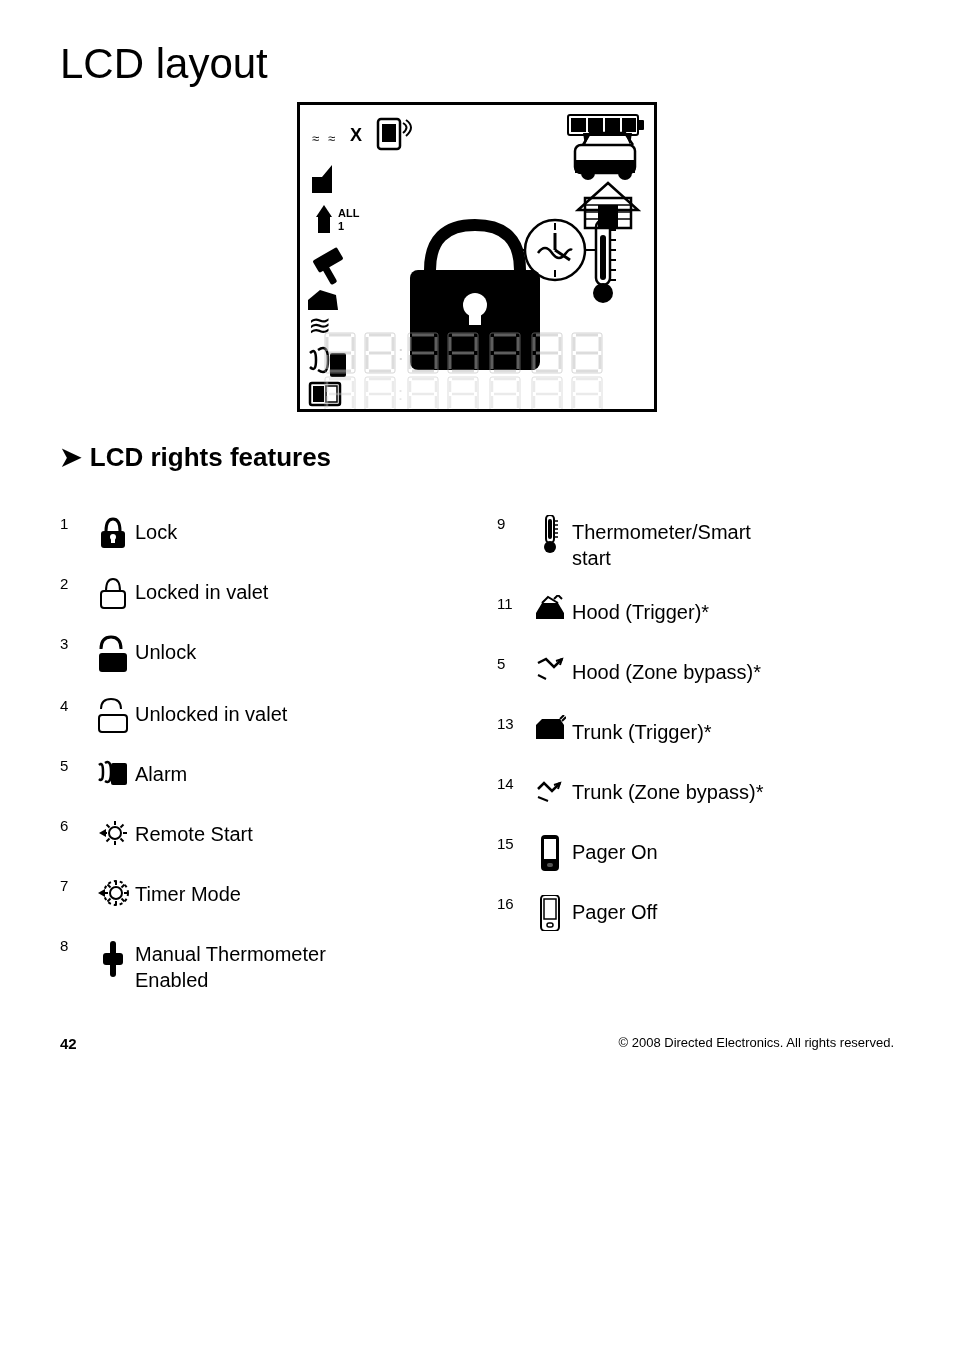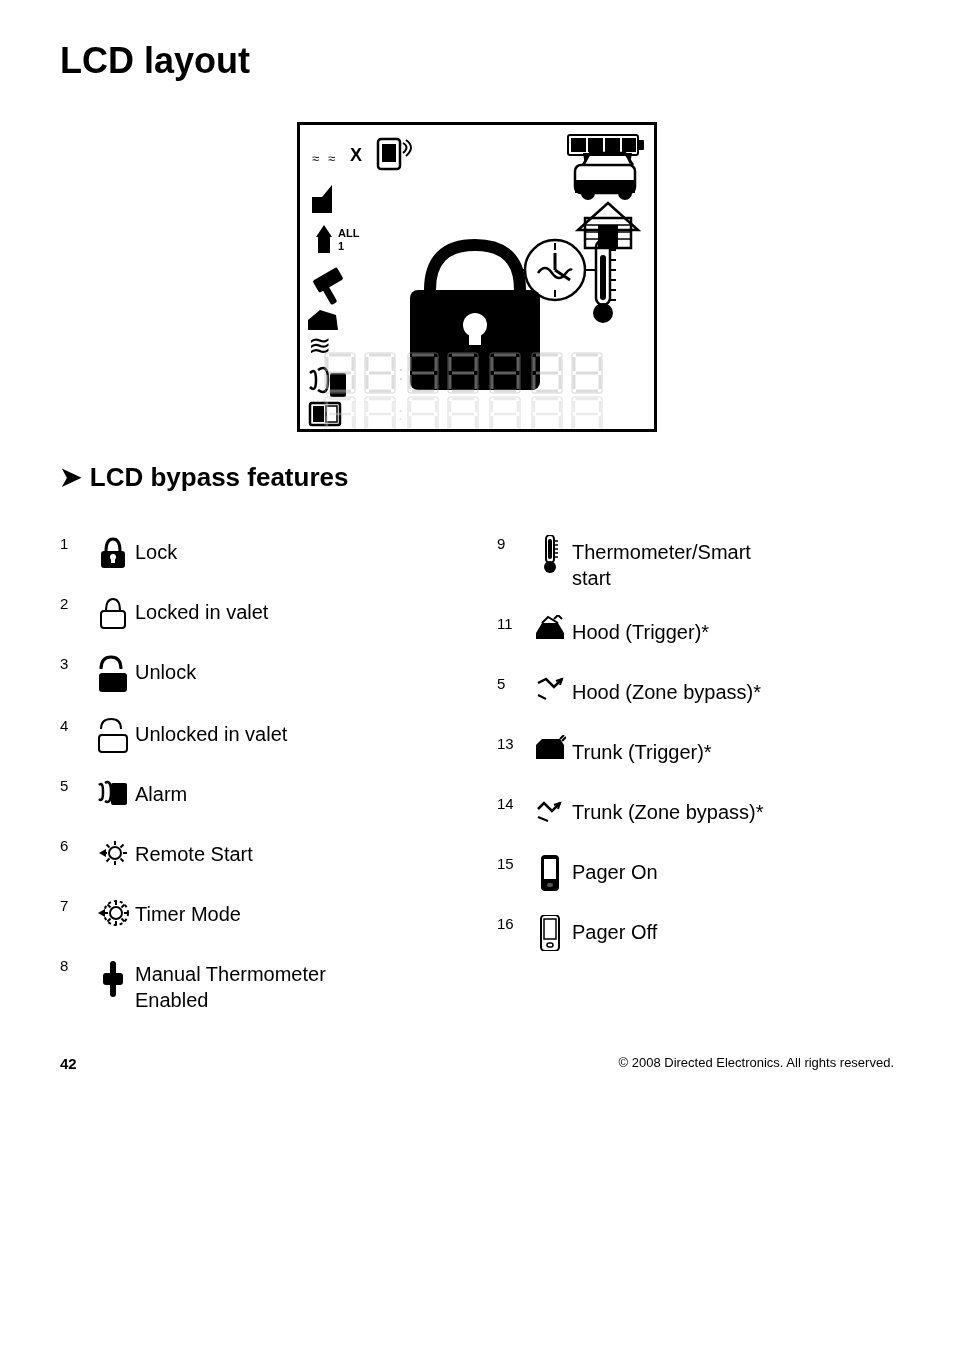--- a/index.html
+++ b/index.html
@@ -6,23 +6,23 @@
     body {
       font-family: Arial, Helvetica, sans-serif;
       background: #fff;
       color: #000;
       width: 954px;
       min-height: 1359px;
       padding: 40px 60px 40px 60px;
     }
 
     h1.page-title {
-      font-size: 36px;
-      font-weight: 700;
-      margin-bottom: 40px;
+      font-size: 42px;
+      font-weight: 400;
+      margin-bottom: 14px;
       letter-spacing: 0px;
     }
 
     .lcd-diagram {
       display: flex;
       justify-content: center;
       margin-bottom: 30px;
     }
 
     .lcd-box {
@@ -345,21 +345,21 @@
         <line x1="2" y1="19" x2="2" y2="31" stroke="#ccc" stroke-width="2.5"></line>
         <line x1="28" y1="19" x2="28" y2="31" stroke="#ccc" stroke-width="2.5"></line>
         <line x1="4" y1="33" x2="26" y2="33" stroke="#ccc" stroke-width="2.5"></line>
       </g>
     </svg>
   </div>
 </div>
 
 <div class="section-heading">
   <span class="arrow-right">➤</span>
-  <h2>LCD bypass features</h2>
+  <h2>LCD rights features</h2>
 </div>
 
 <div class="features-grid">
 
   <div>
 
     <div class="feature-item">
       <span class="feature-num">1</span>
       <span class="feature-icon">
         <svg width="28" height="34" viewBox="0 0 28 34" xmlns="http://www.w3.org/2000/svg">

